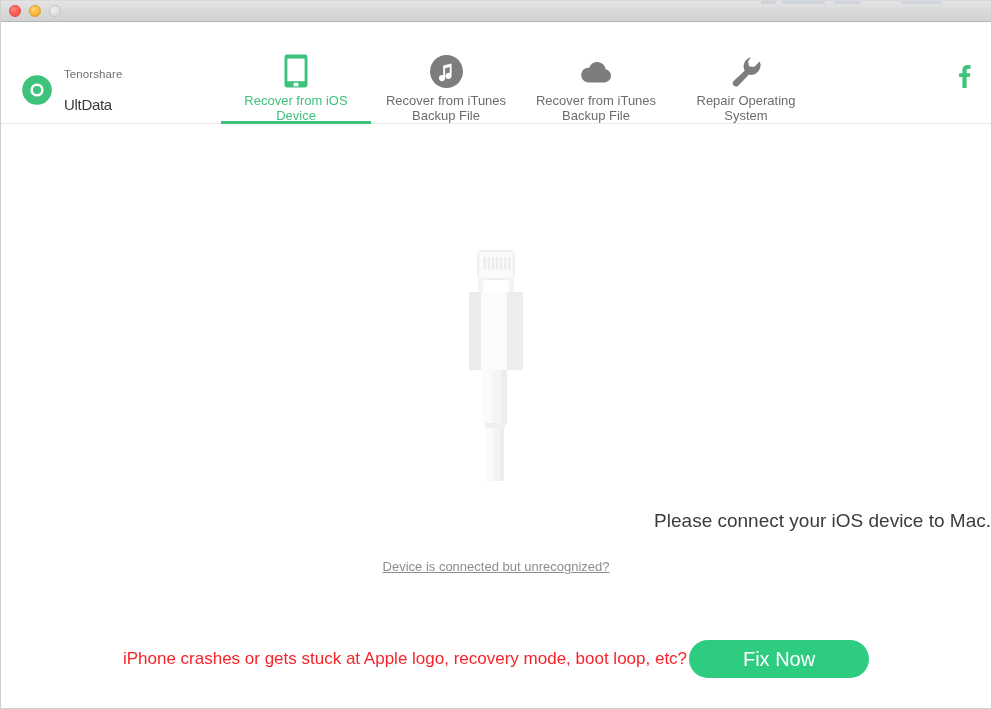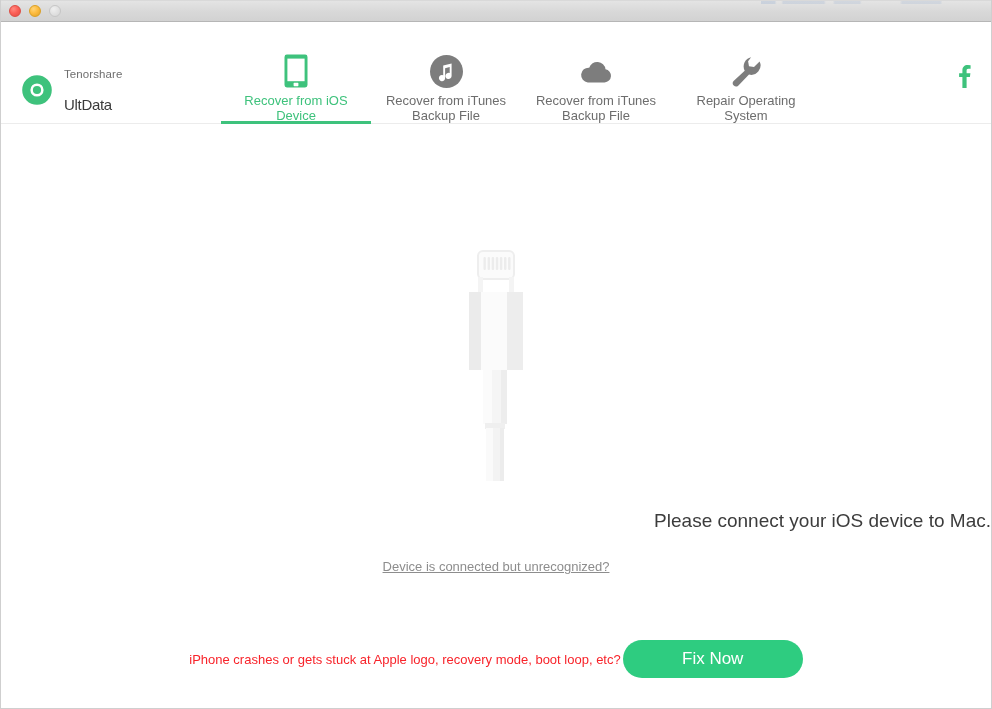--- a/index.html
+++ b/index.html
@@ -218,33 +218,33 @@
   .bottom-bar {
     position: absolute;
     left: 0;
     right: 0;
     top: 516px;
     display: flex;
     align-items: center;
     justify-content: center;
   }
   .crash-note {
-    font-size: 13px;
+    font-size: 17px;
     color: #f8232a;
     white-space: nowrap;
     margin-right: -4px;
   }
   .fix-now {
     margin-left: 6px;
     width: 180px;
     height: 38px;
     border-radius: 19px;
     background: #2ecc80;
     color: #ffffff;
-    font-size: 17px;
+    font-size: 20px;
     border: none;
     font-family: "Liberation Sans", sans-serif;
     display: flex;
     align-items: center;
     justify-content: center;
     cursor: pointer;
   }
 </style>
 </head>
 <body>

